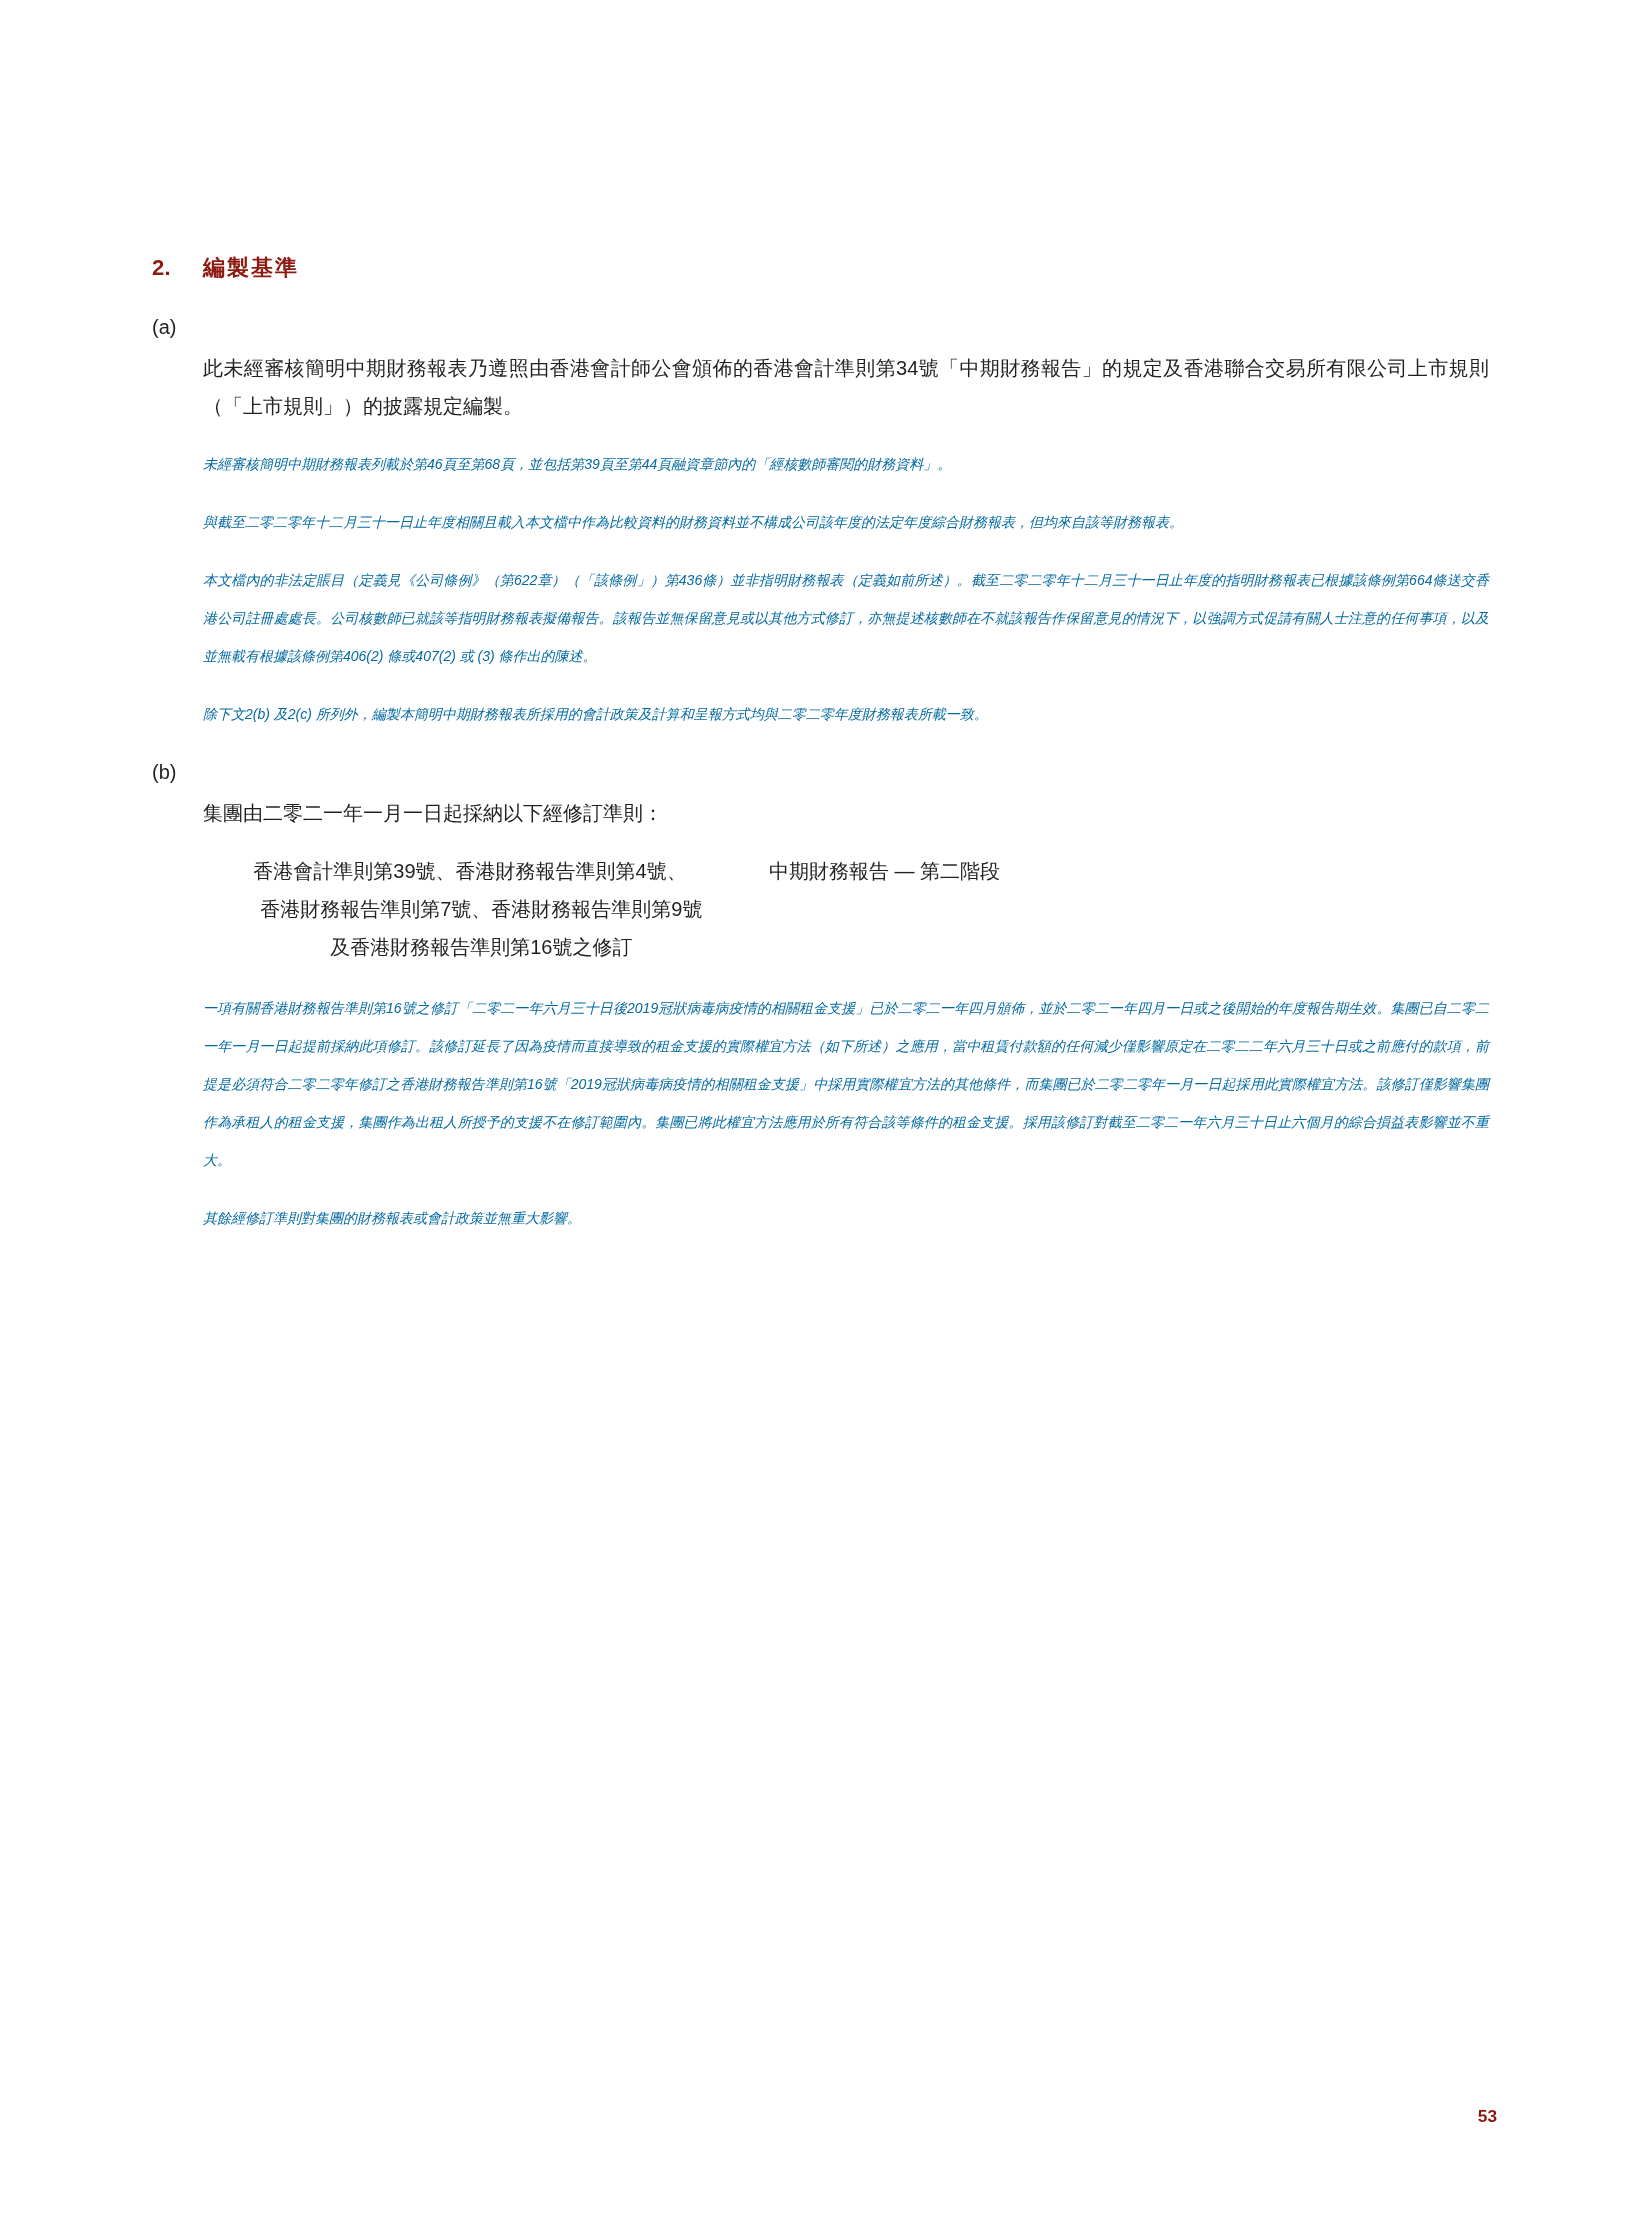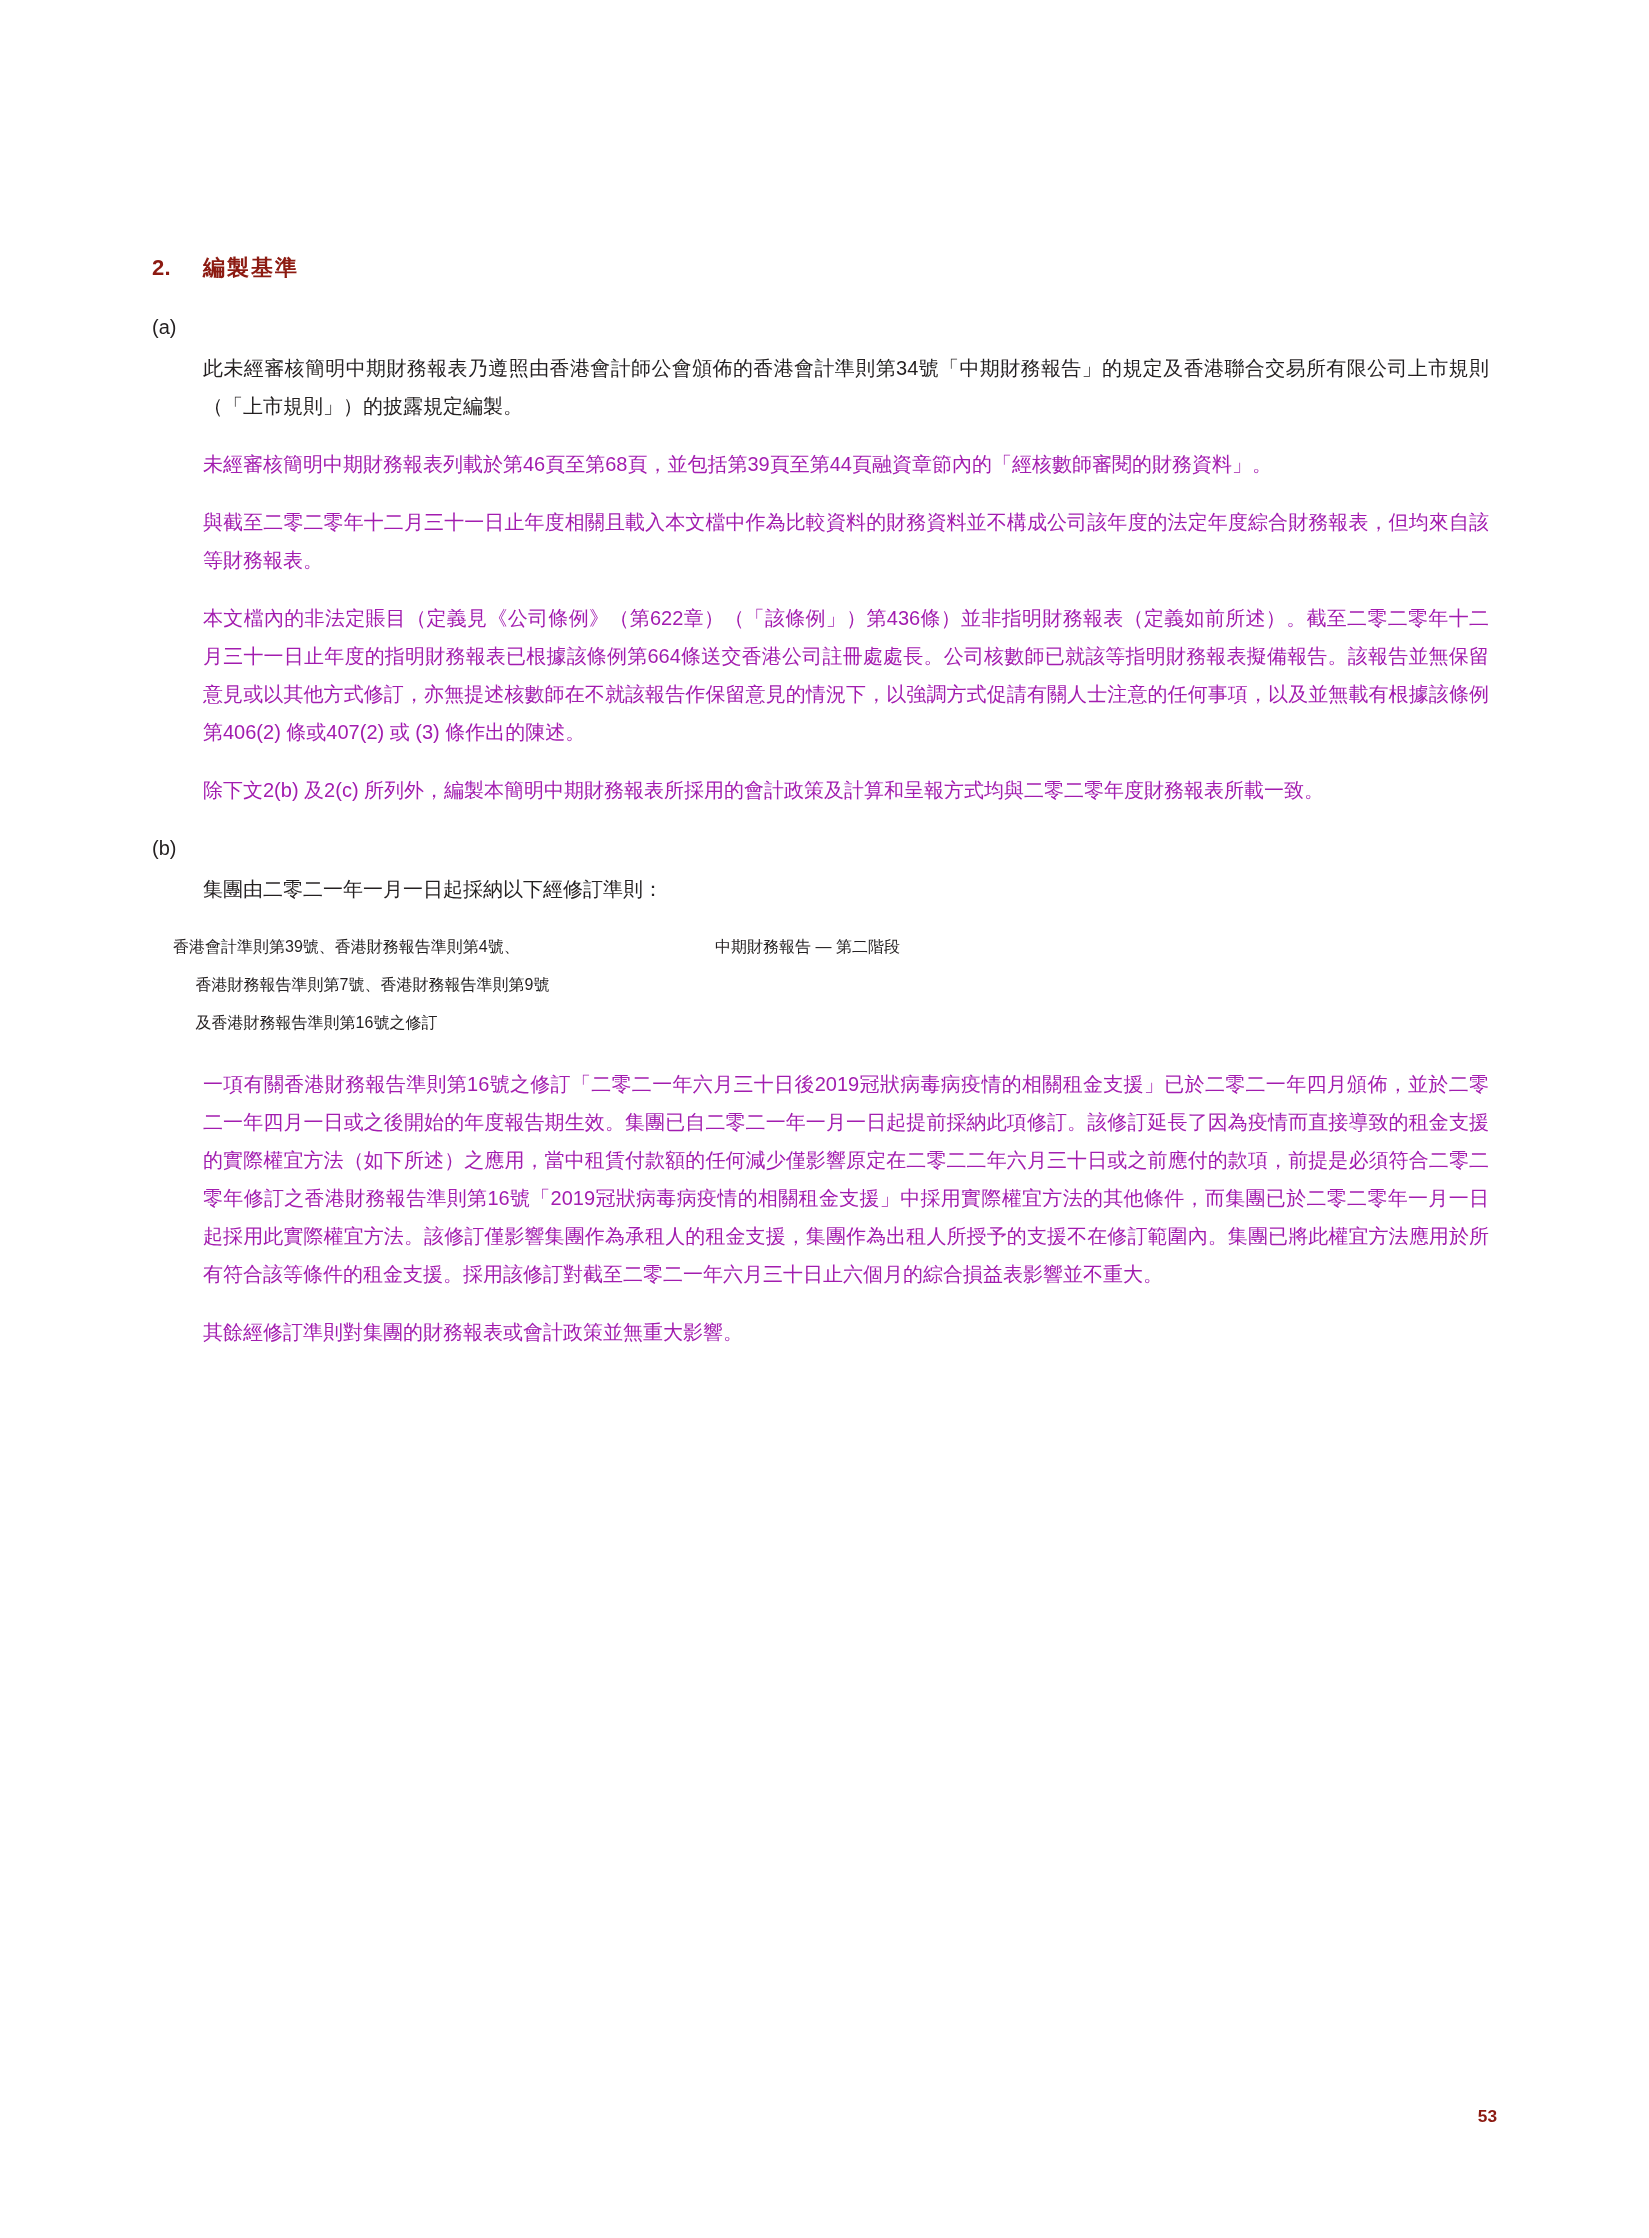--- a/index.html
+++ b/index.html
@@ -56,41 +56,43 @@
   .body {
     flex: 1;
     font-size: 20px;
     line-height: 38px;
     text-align: justify;
     text-justify: inter-ideograph;
     color: #231f20;
     margin-top: 41px;
   }
   .para {
-    font-size: 20px;
+    font-size: 14px;
     line-height: 38px;
     text-align: justify;
     text-justify: inter-ideograph;
     margin: 0 0 20px 51px;
-    color: #a21caf;
+    color: #0369a1;
+    font-style: italic;
   }
   .para-last {
     margin-bottom: 16px;
   }
   .gap {
     height: 20px;
   }
 
   
   .std-block {
-    margin-left: 21px;
+    margin-left: 75px;
     margin-bottom: 22.6px;
     display: flex;
-    font-size: 16px;
+    font-size: 20px;
     line-height: 38px;
+    text-align: center;
   }
   .std-left {
     width: 486px;
     flex: none;
   }
   .std-left .indent-1 {
     padding-left: 22.6px;
   }
   .std-right {
     padding-left: 56px;

